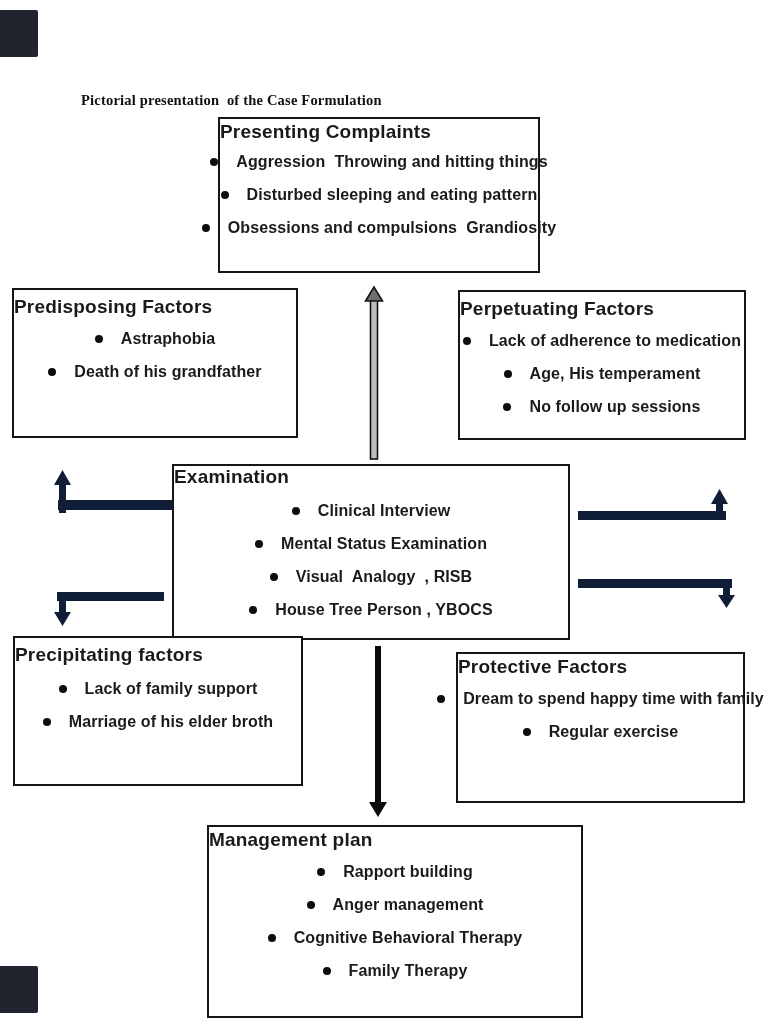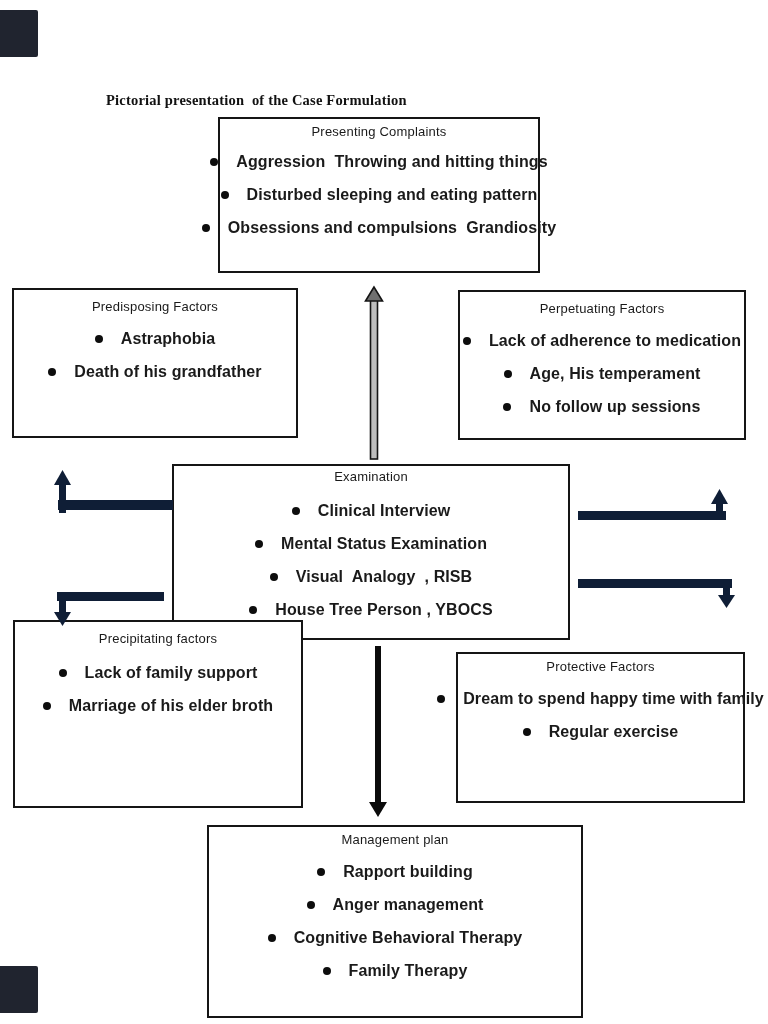--- a/index.html
+++ b/index.html
@@ -15,38 +15,37 @@
     position:absolute;
     left:0;
     width:38px;height:47px;
     background:#20242f;
     border-radius:0 2px 2px 0;
   }
   #corner-top{top:10px;}
   #corner-bottom{top:966px;}
   .doc-title{
     position:absolute;
-    left:106px;top:92px;
+    left:81px;top:92px;
     font-family:"Liberation Serif", serif;
     font-weight:bold;
     font-size:14.5px;
     letter-spacing:.2px;
     white-space:pre;
     color:#111;
   }
   .box{
     position:absolute;
     border:2px solid #151515;
     background:#fff;
     box-sizing:border-box;
   }
   .box .title{
-    text-align:center;
-    font-weight:normal;
-    font-size:13px;
+    font-weight:bold;
+    font-size:19px;
     line-height:18px;
     white-space:pre;
     letter-spacing:.2px;
   }
   .row{
     display:flex;
     align-items:center;
     justify-content:center;
     height:33px;
     font-weight:bold;
@@ -74,21 +73,21 @@
   #box-precipitating .rows{margin-top:8px;}
   #box-protective   .title{padding-top:4px;}
   #box-protective   .rows{margin-top:6px;}
   #box-management   .title{padding-top:4px;}
   #box-management   .rows{margin-top:6px;}
 
   #box-presenting  {left:218px;top:117px;width:322px;height:156px;}
   #box-predisposing{left:12px; top:288px;width:286px;height:150px;}
   #box-perpetuating{left:458px;top:290px;width:288px;height:150px;}
   #box-assessment  {left:172px;top:464px;width:398px;height:176px;}
-  #box-precipitating{left:13px;top:620px;width:290px;height:188px;}
+  #box-precipitating{left:13px;top:636px;width:290px;height:150px;}
   #box-protective  {left:456px;top:652px;width:289px;height:151px;}
   #box-management  {left:207px;top:825px;width:376px;height:193px;}
 
   #arrow-overlay{
     position:absolute;left:0;top:0;width:768px;height:1024px;
     pointer-events:none;
   }
 </style>
 </head>
 <body>

